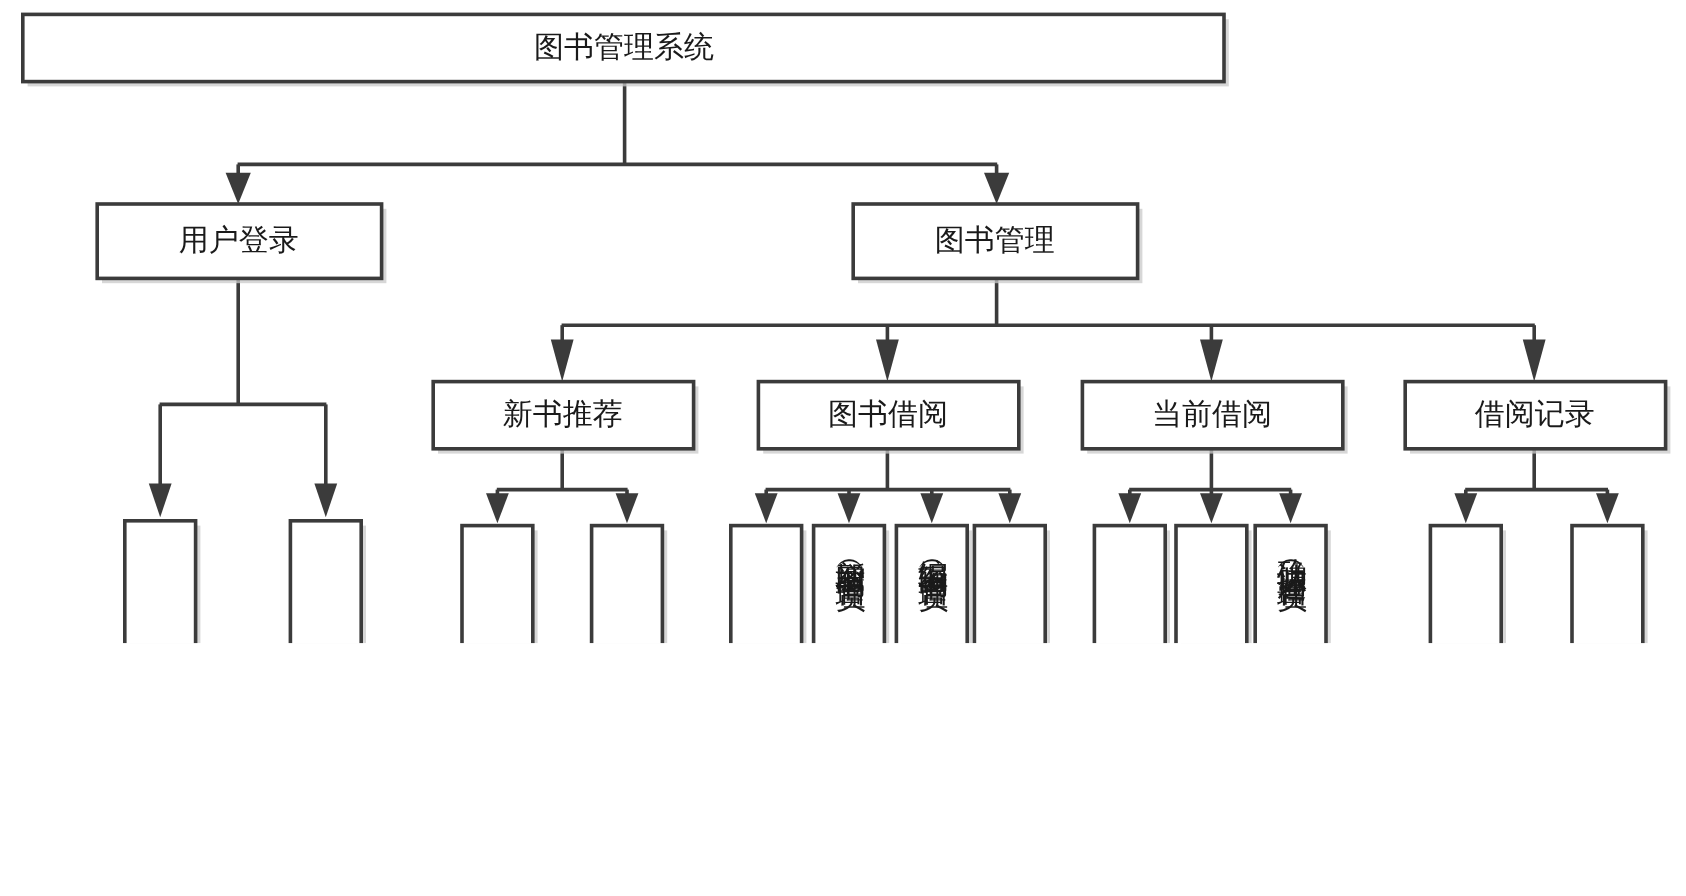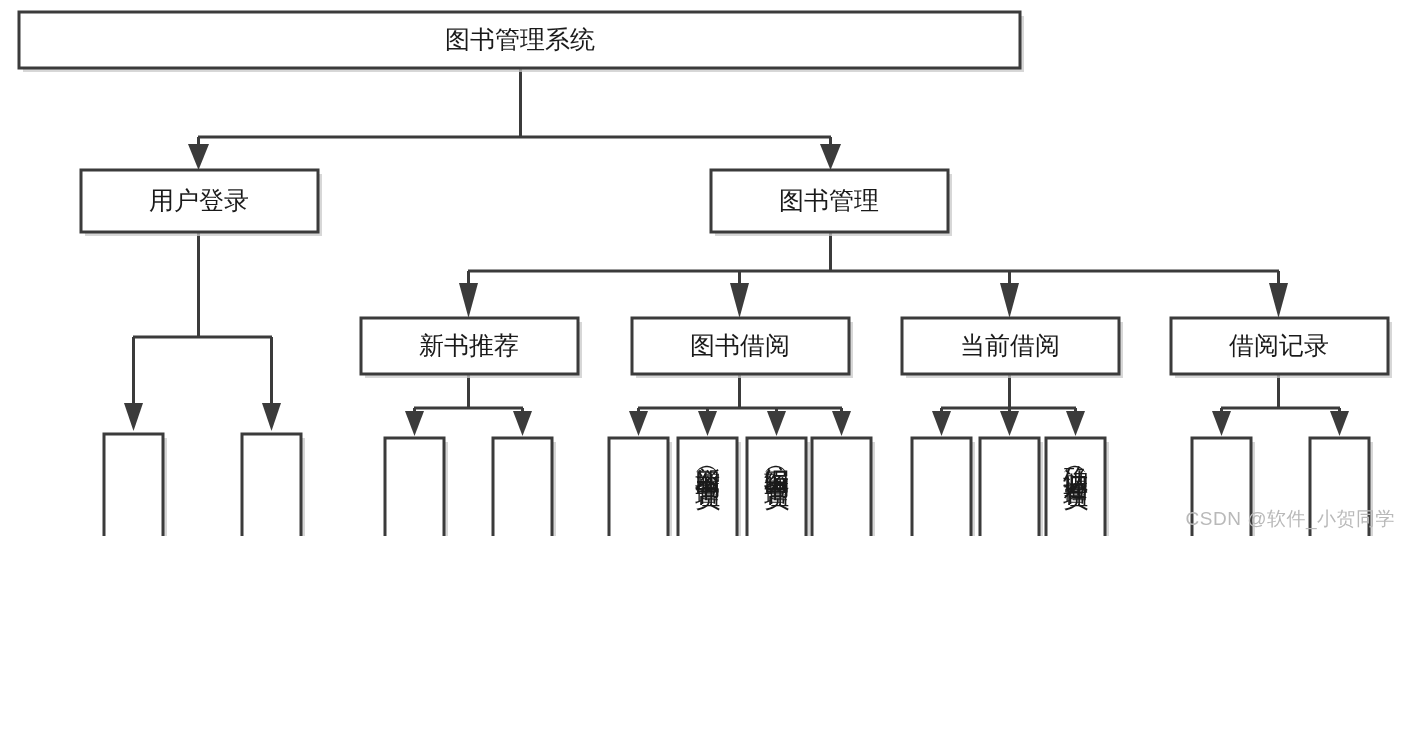--- a/index.html
+++ b/index.html
@@ -257,15 +257,14 @@
   <div class="leaf-label-wrap" style="left:747px; top:438px; width:59px; height:294px; justify-content:flex-start; padding-top:8px; box-sizing:border-box;">编辑图书（管理员）</div>
   <div class="leaf-label-wrap" style="left:812px; top:438px; width:59px; height:294px;">借阅图书</div>
 
   <div class="leaf-label-wrap" style="left:912px; top:438px; width:59px; height:294px;">查询图书</div>
   <div class="leaf-label-wrap" style="left:980px; top:438px; width:59px; height:294px;">归还图书</div>
   <div class="leaf-label-wrap" style="left:1046px; top:438px; width:59px; height:294px; justify-content:flex-start; padding-top:8px; box-sizing:border-box;">确认归还（管理员）</div>
 
   <div class="leaf-label-wrap" style="left:1192px; top:438px; width:59px; height:294px;">新增借阅记录</div>
   <div class="leaf-label-wrap" style="left:1310px; top:438px; width:59px; height:294px;">查询借阅记录</div>
 
-  <div class="watermark">CSDN @软件_小贺同学</div>
 
 </div>
 
 </body></html>

